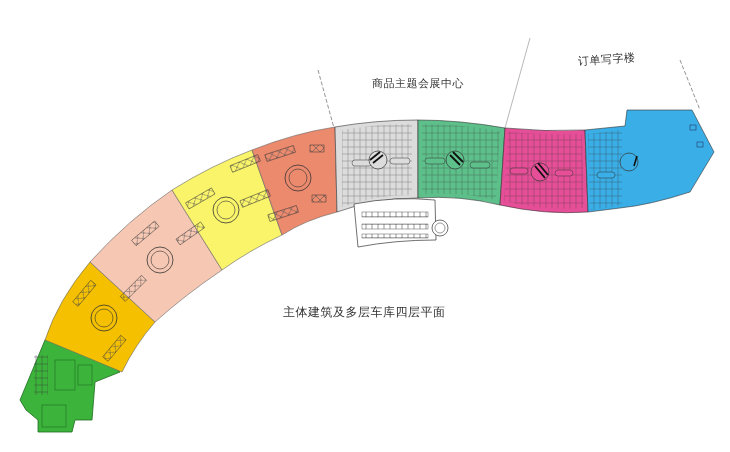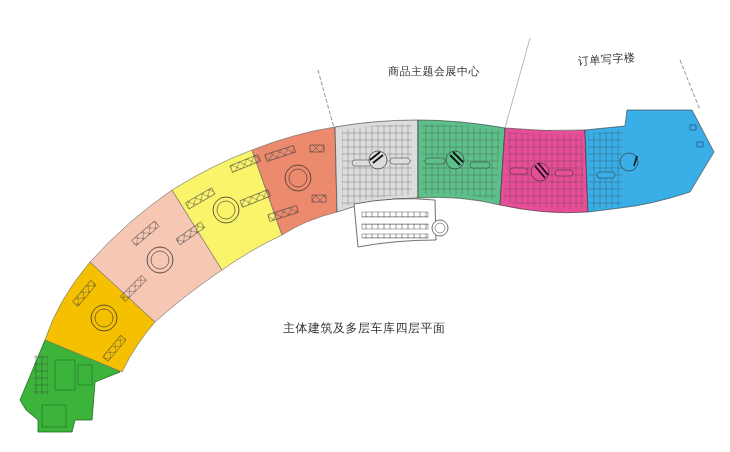--- a/index.html
+++ b/index.html
@@ -1,21 +1,21 @@
 <!DOCTYPE html>
 <html><head>
   <meta charset="utf-8">
   <style>
     html, body { margin: 0; padding: 0; background: #ffffff; }
     body { width: 730px; height: 452px; overflow: hidden; position: relative; font-family: "DejaVu Sans", sans-serif; }
     #plan { position: absolute; left: 0; top: 0; width: 730px; height: 452px; }
     .label { position: absolute; font-size: 11px; color: #333333; white-space: nowrap; letter-spacing: 0.5px; }
-    #label-expo { left: 372px; top: 64px; margin-left: 16px; }
+    #label-expo { left: 372px; top: 76px; }
     #label-office { left: 578px; top: 52px; transform: rotate(-4deg); }
-    #label-main { left: 283px; top: 304px; font-size: 12px; margin-top: 16px; }
+    #label-main { left: 283px; top: 304px; font-size: 12px; }
   </style>
 </head>
 <body>
 
 <svg id="plan" viewBox="0 0 730 452" xmlns="http://www.w3.org/2000/svg">
   <defs>
     <pattern id="cross" width="8" height="8" patternUnits="userSpaceOnUse">
       <path d="M0,0 L8,8 M8,0 L0,8" stroke="#555" stroke-width="0.6"></path>
     </pattern>
     <pattern id="stalls" width="6" height="7" patternUnits="userSpaceOnUse">

